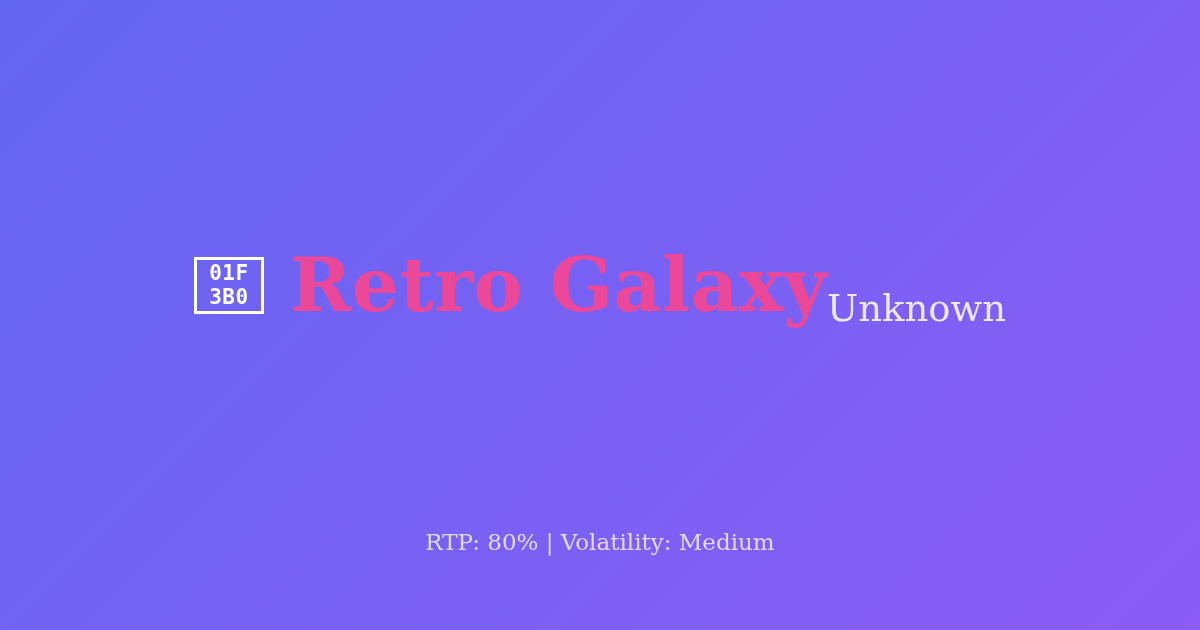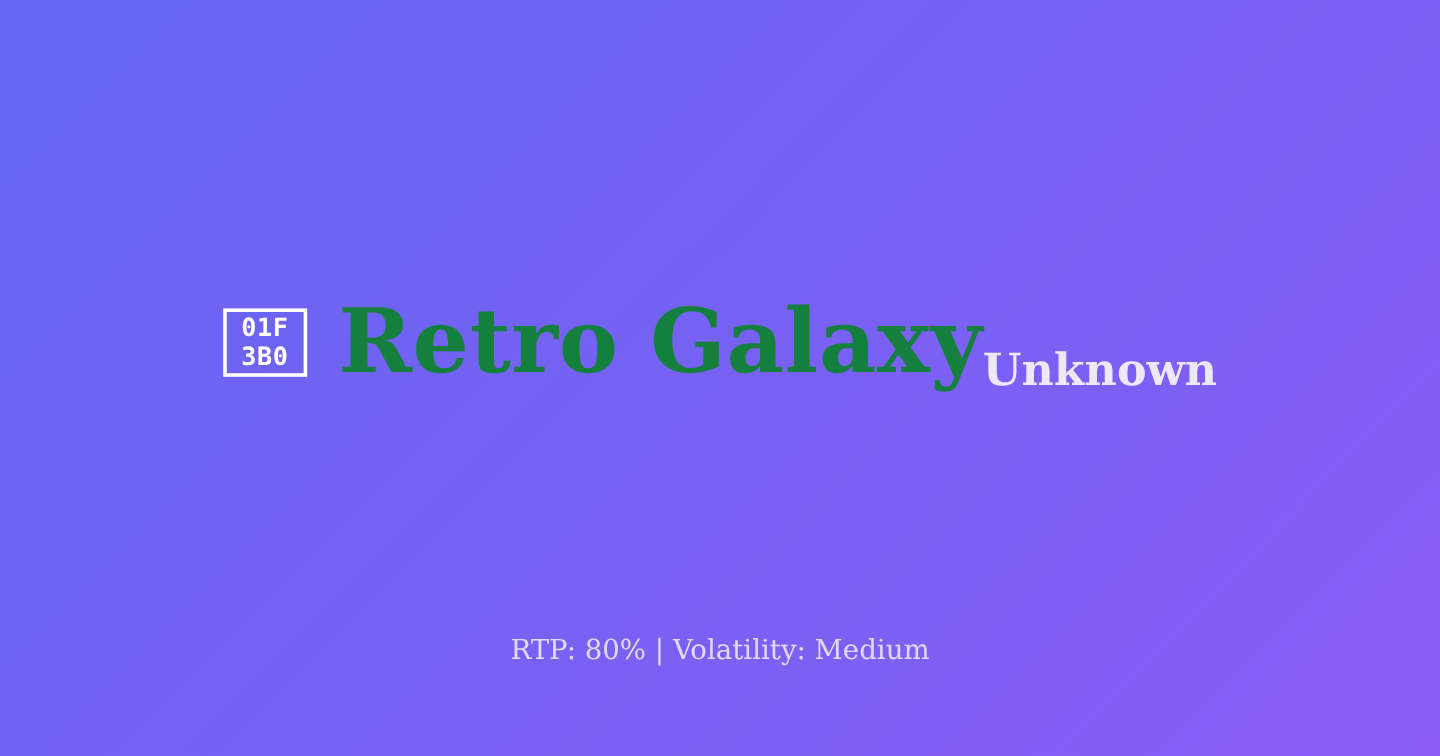--- a/index.html
+++ b/index.html
@@ -68,31 +68,31 @@
 
   .tofu-glyph .hex-row {
     display: block;
     white-space: pre;
   }
 
   .game-title {
     font-family: "DejaVu Serif", "Liberation Serif", serif;
     font-size: 74px;
     font-weight: 700;
-    color: #15803d;
+    color: #ec4899;
     line-height: 1;
     letter-spacing: 0.5px;
     white-space: nowrap;
   }
 
   .game-provider {
     margin-top: 46px;
     font-family: "DejaVu Serif", "Liberation Serif", serif;
     font-size: 37px;
-    font-weight: 700;
+    font-weight: 400;
     line-height: 1;
     color: rgba(255, 255, 255, 0.86);
     white-space: nowrap;
   }
 
   
   .stats-line {
     position: absolute;
     left: 0;
     right: 0;

